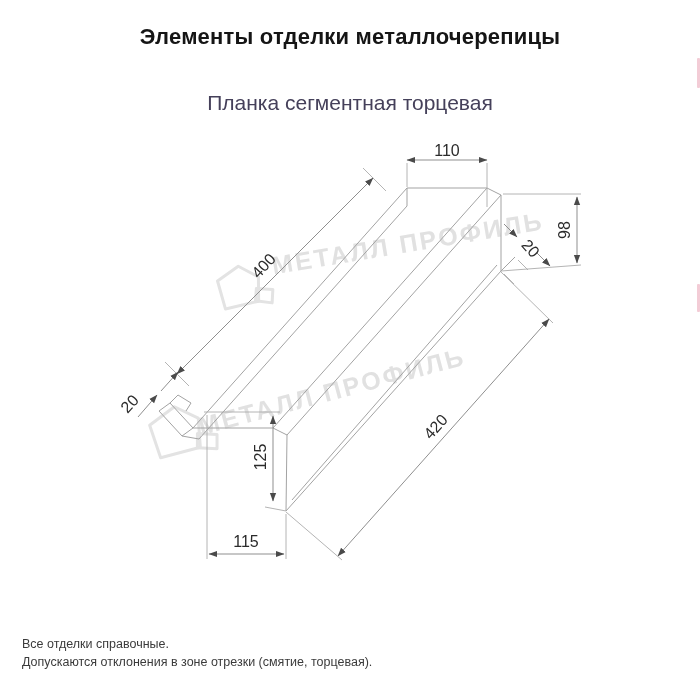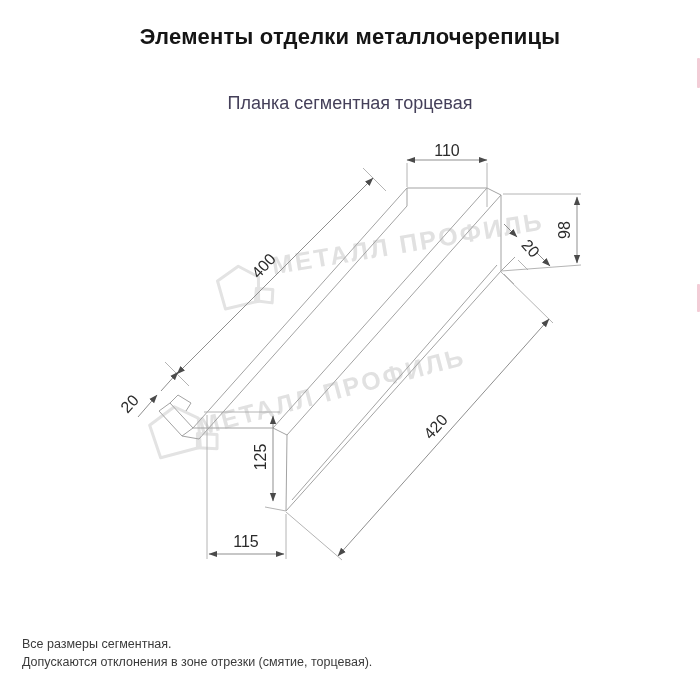--- a/index.html
+++ b/index.html
@@ -6,21 +6,21 @@
   .canvas{
     position:relative;width:700px;height:700px;background:#ffffff;overflow:hidden;
     font-family:"Liberation Sans", sans-serif;
   }
   .title{
     position:absolute;top:24px;left:0;width:100%;text-align:center;
     font-size:22px;font-weight:bold;color:#151515;letter-spacing:0.2px;
   }
   .subtitle{
     position:absolute;top:94px;left:0;width:100%;text-align:center;
-    font-size:18px;line-height:18.5px;color:#45405a;
+    font-size:21px;line-height:18.5px;color:#45405a;
   }
   .drawing-svg{position:absolute;top:0;left:0;}
   .footnotes{
     position:absolute;left:22px;top:636px;
     font-size:12.5px;line-height:17.5px;color:#3b3b3b;
   }
   .edge-mark{position:absolute;right:0;width:3px;background:#f3ccd6;border-radius:1px;}
   .edge-mark.m1{top:58px;height:30px;}
   .edge-mark.m2{top:284px;height:28px;}
 
@@ -131,19 +131,19 @@
       <text class="dimtext" x="531" y="254" text-anchor="middle" transform="rotate(48 531 248)">20</text>
       <text class="dimtext" x="264" y="271" text-anchor="middle" transform="rotate(-47 264 266)">400</text>
       <text class="dimtext" x="436" y="432" text-anchor="middle" transform="rotate(-48 436 427)">420</text>
       <text class="dimtext" x="130" y="409" text-anchor="middle" transform="rotate(-47 130 404)">20</text>
       <text class="dimtext" x="261" y="462" text-anchor="middle" transform="rotate(-90 261 457)">125</text>
       <text class="dimtext" x="246" y="547" text-anchor="middle">115</text>
     </g>
   </svg>
 
   <div class="footnotes">
-    <div>Все размеры сегментная.</div>
+    <div>Все отделки справочные.</div>
     <div>Допускаются отклонения в зоне отрезки (смятие, торцевая).</div>
   </div>
 
   <div class="edge-mark m1"></div>
   <div class="edge-mark m2"></div>
 </div>
 
 </body></html>

